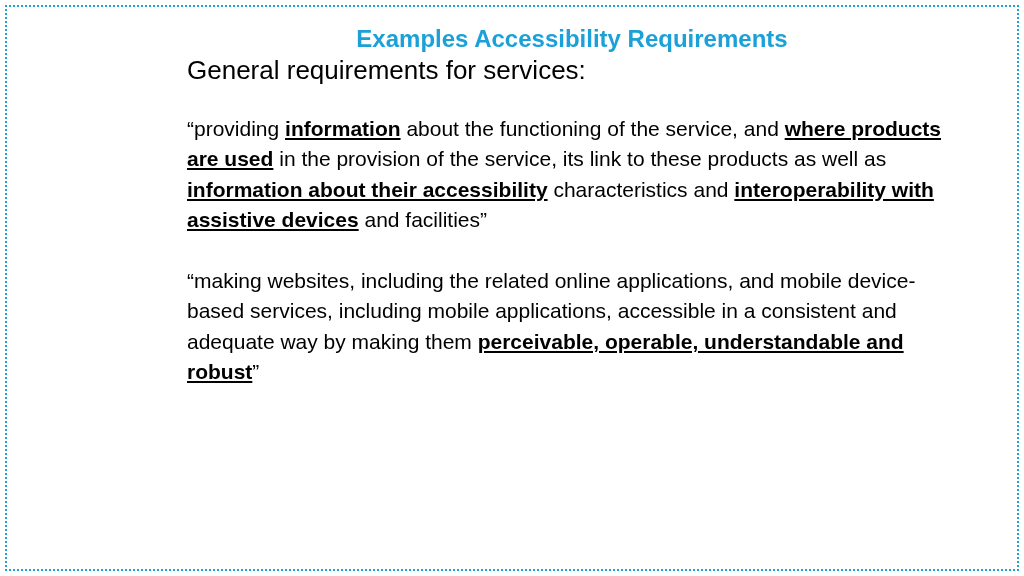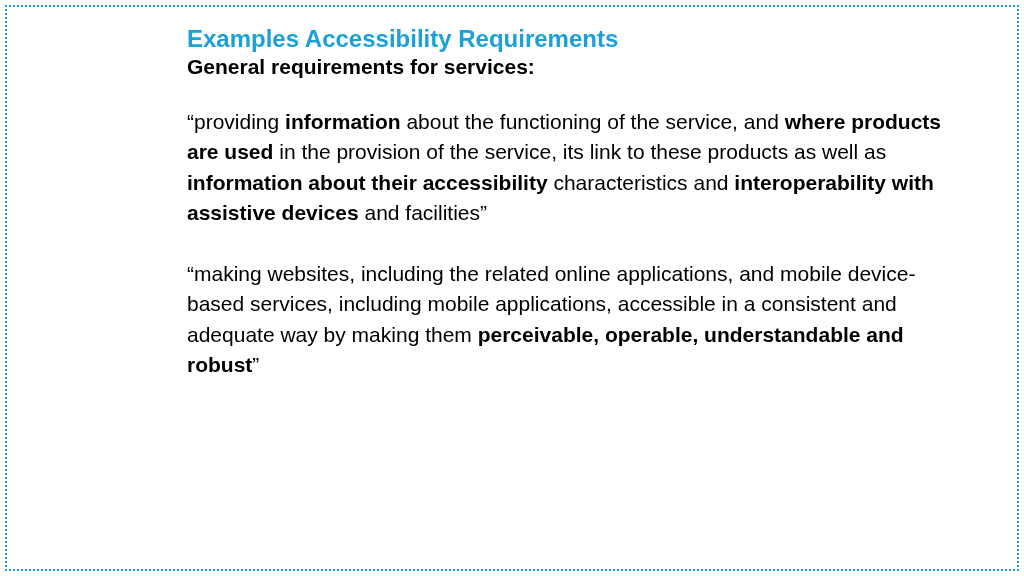--- a/index.html
+++ b/index.html
@@ -21,38 +21,40 @@
       right: 5px;
       bottom: 5px;
       border: 2px dotted #1ba0d7;
       padding: 18px 60px 18px 180px;
     }
     .title {
       color: #1ba0d7;
       font-size: 24px;
       font-weight: bold;
       margin-bottom: 2px;
+      text-align: center;
     }
     .subtitle {
       color: #000000;
-      font-size: 21px;
-      font-weight: bold;
+      font-size: 26px;
+      font-weight: normal;
       margin-bottom: 28px;
     }
     .paragraph {
       color: #000000;
       font-size: 21px;
       line-height: 1.45;
       margin-bottom: 30px;
     }
     .paragraph:last-child {
       margin-bottom: 12px;
     }
     .bold {
       font-weight: bold;
+      text-decoration: underline;
     }
   </style>
 </head>
 <body>
 
 <div class="frame">
   <div class="title">Examples Accessibility Requirements</div>
   <div class="subtitle">General requirements for services:</div>
 
   <div class="paragraph">

